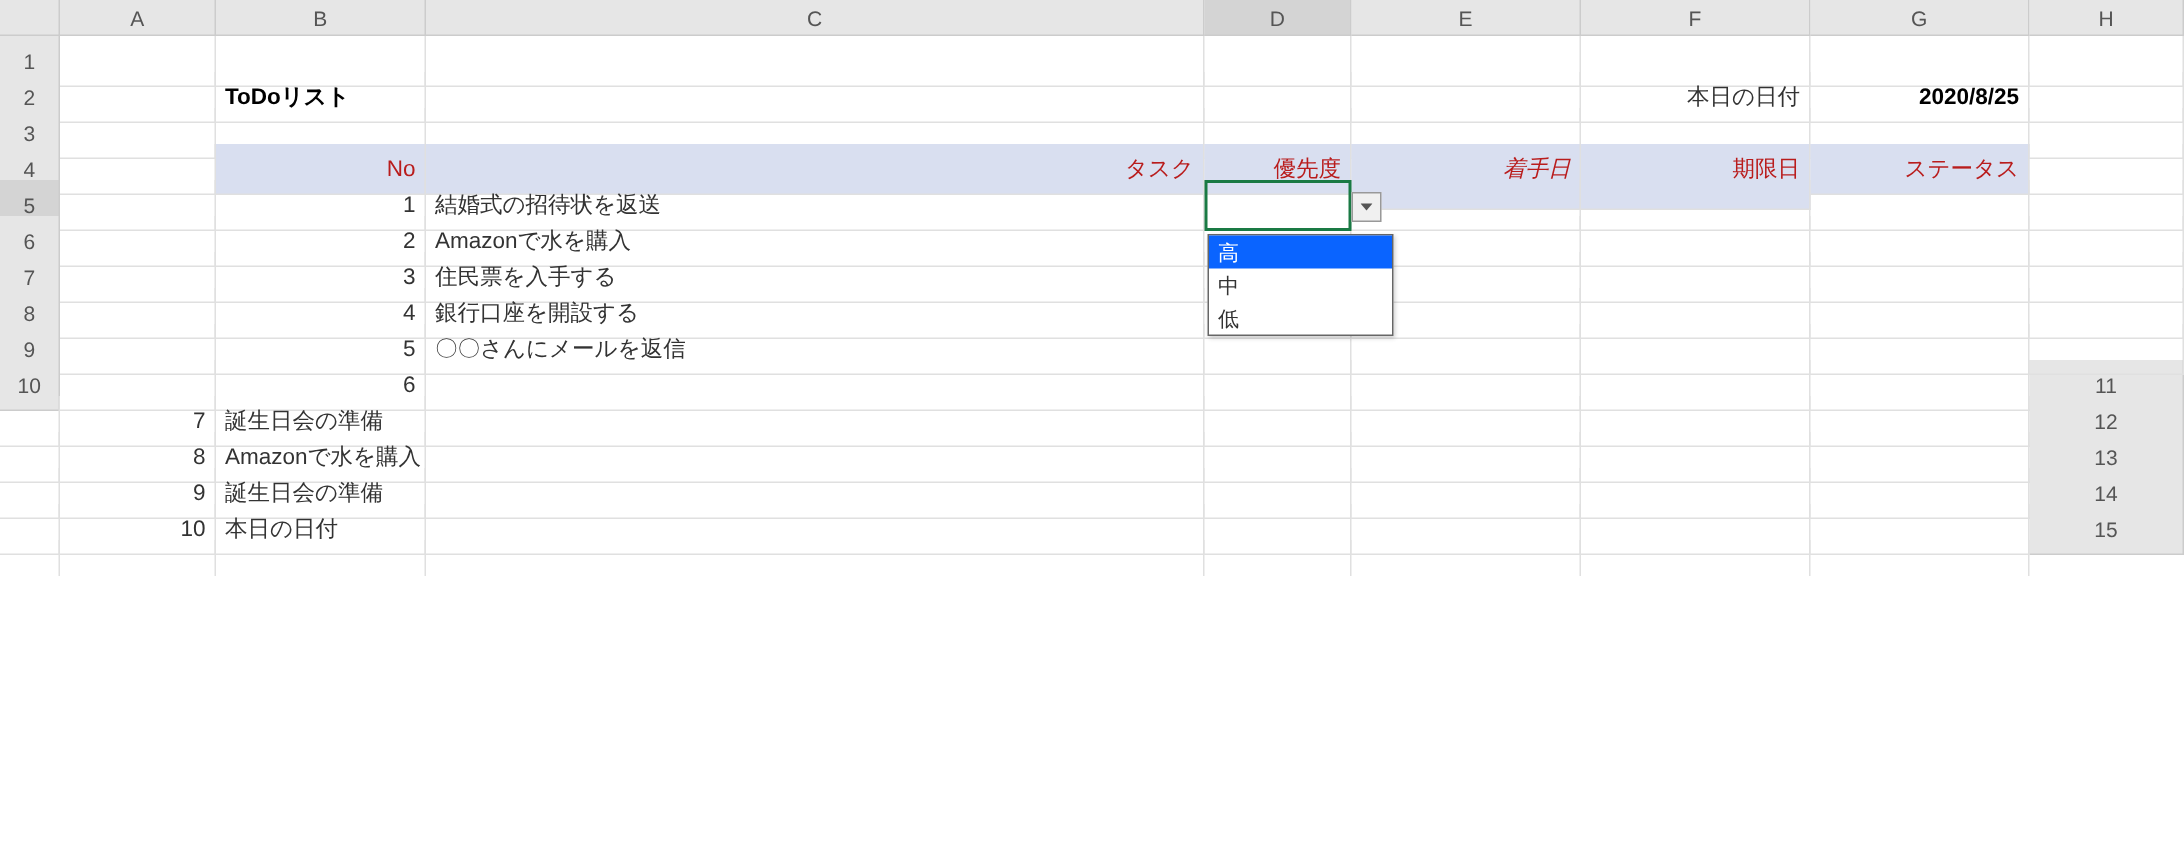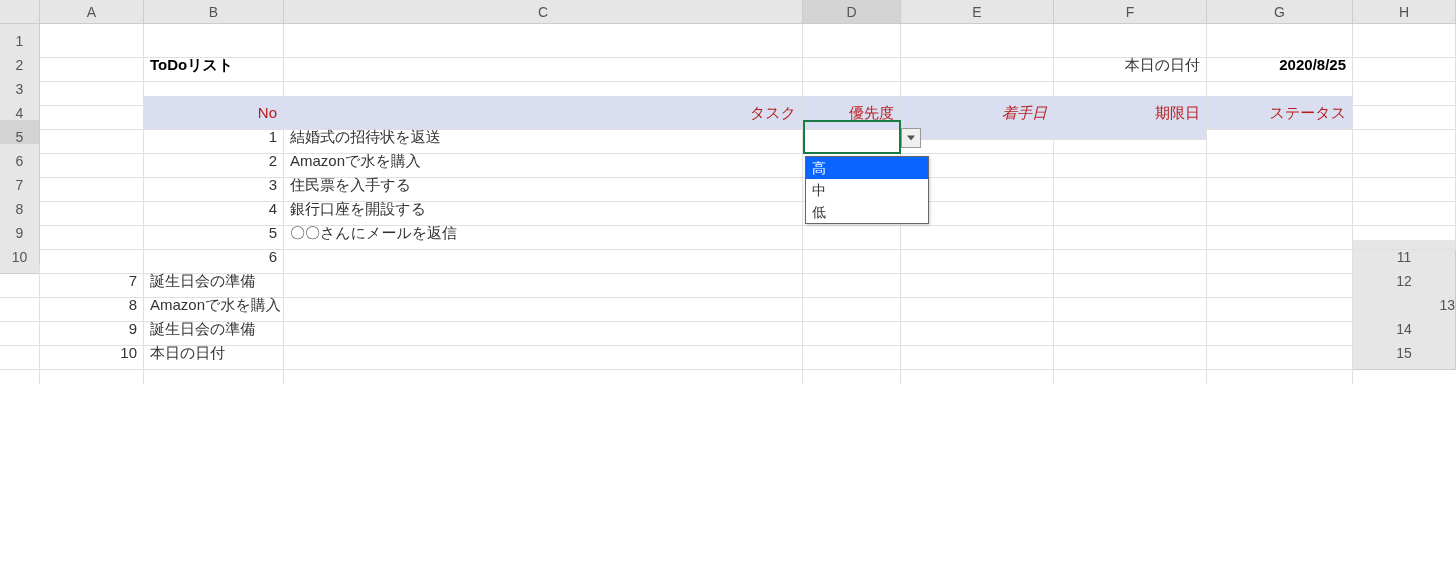--- a/index.html
+++ b/index.html
@@ -226,21 +226,21 @@
     <div class="cell" style="height: 34px;"></div>
     <div class="rowhdr" style="height: 34px;">12</div>
     <div class="cell" style="height: 34px;"></div>
     <div class="cell right" style="height: 34px;">8</div>
     <div class="cell" style="height: 34px;">Amazonで水を購入</div>
     <div class="cell" style="height: 34px;"></div>
     <div class="cell" style="height: 34px;"></div>
     <div class="cell" style="height: 34px;"></div>
     <div class="cell" style="height: 34px;"></div>
     <div class="cell" style="height: 34px;"></div>
-    <div class="rowhdr" style="height: 34px; text-align: right;">13</div>
+    <div class="rowhdr" style="height: 34px;">13</div>
     <div class="cell" style="height: 34px;"></div>
     <div class="cell right" style="height: 34px;">9</div>
     <div class="cell" style="height: 34px;">誕生日会の準備</div>
     <div class="cell" style="height: 34px;"></div>
     <div class="cell" style="height: 34px;"></div>
     <div class="cell" style="height: 34px;"></div>
     <div class="cell" style="height: 34px;"></div>
     <div class="cell" style="height: 34px;"></div>
     <div class="rowhdr" style="height: 34px;">14</div>
     <div class="cell" style="height: 34px;"></div>

